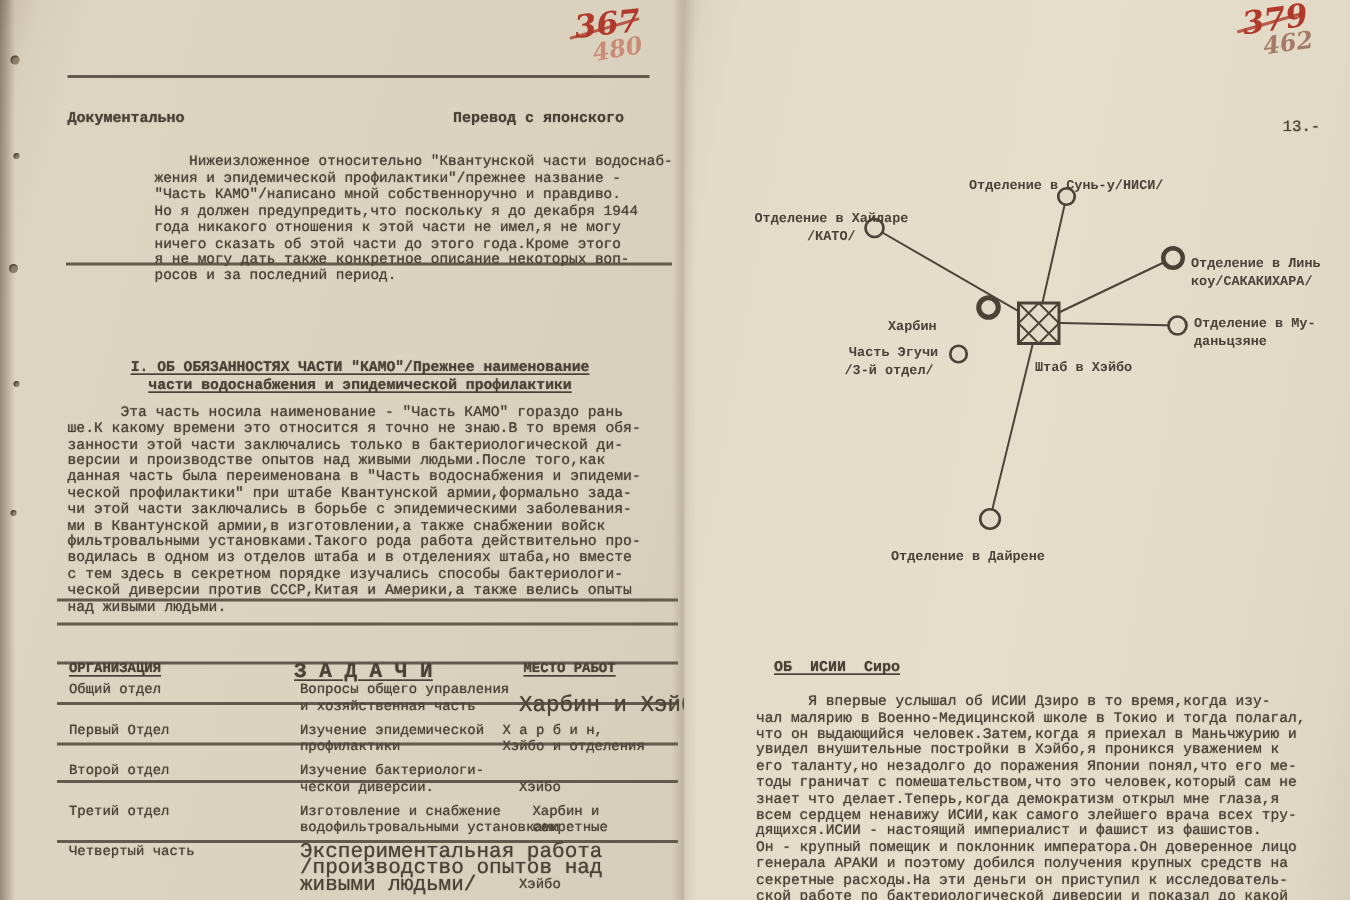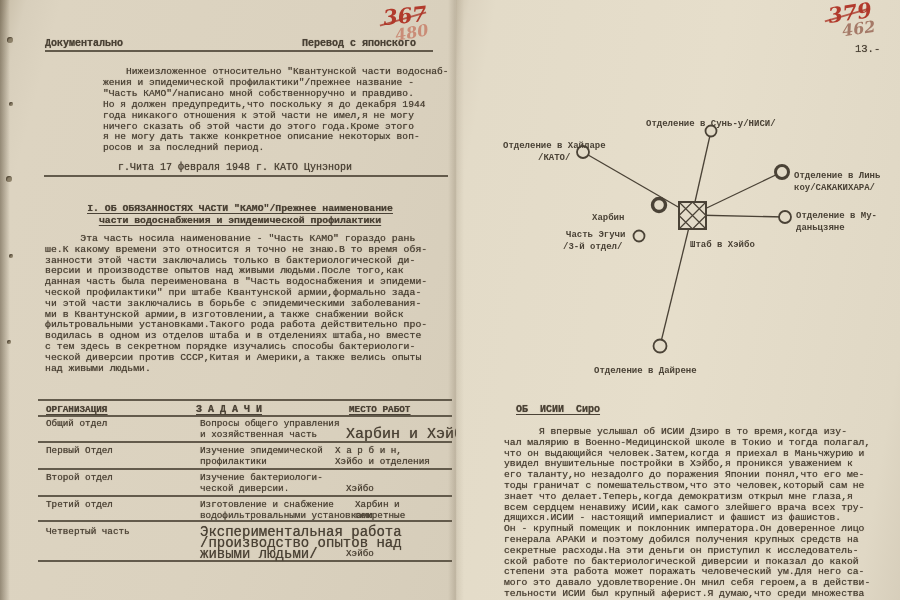--- a/index.html
+++ b/index.html
@@ -6,21 +6,21 @@
   .canvas{position:relative;width:900px;height:600px;overflow:hidden;background:#cfc6b2;
     font-family:"Liberation Mono","DejaVu Sans Mono",monospace;}
   .page{position:absolute;top:0;height:600px;}
   .page-left{left:0;width:456px;
     background:linear-gradient(105deg,#b9ae97 0,#cdc3ae 10px,#d8cfbc 26px,#ddd4c1 60px,#dbd2bf 55%,#d6cdba 100%);}
   .page-right{left:456px;width:444px;
     background:linear-gradient(100deg,#cfc5b0 0,#ddd4c1 14px,#e3dbc8 40px,#e6decb 50%,#e0d8c5 92%,#d7cebb 100%);}
   .seam{position:absolute;top:0;left:448px;width:16px;height:600px;
     background:linear-gradient(90deg,rgba(120,106,84,0) 0,rgba(120,106,84,.25) 45%,rgba(120,106,84,.12) 60%,rgba(120,106,84,0) 100%);}
   .t{position:absolute;color:#4a4236;white-space:pre;
-    text-shadow:0 0 .7px rgba(80,66,48,.85);}
+    text-shadow:0 0 .7px rgba(80,66,48,.85);margin-top:36px;}
   .b{font-weight:bold;}
   .u{text-decoration:underline;text-underline-offset:2px;text-decoration-thickness:1px;}
   .ctr{text-align:center;}
   .rule{position:absolute;background:#4e4537;opacity:.85;}
   .folio{position:absolute;font-family:"DejaVu Serif",serif;font-style:italic;font-weight:bold;}
   .strike{position:absolute;height:2px;background:#ac382b;opacity:.8;transform:rotate(-16deg);}
   .hole{position:absolute;width:6px;height:6px;border-radius:50%;
     background:#8d8169;box-shadow:inset 1px 1px 1px rgba(60,50,35,.7);}
   .edgeL{position:absolute;left:0;top:0;width:10px;height:600px;
     background:linear-gradient(90deg,rgba(90,78,58,.55),rgba(90,78,58,0));}
@@ -49,21 +49,20 @@
 
     <div class="t" style="left:103px;top:67px;font-size:9.6px;line-height:10.9px;">    Нижеизложенное относительно "Квантунской части водоснаб-
 жения и эпидемической профилактики"/прежнее название -
 "Часть КАМО"/написано мной собственноручно и правдиво.
 Но я должен предупредить,что поскольку я до декабря 1944
 года никакого отношения к этой части не имел,я не могу
 ничего сказать об этой части до этого года.Кроме этого
 я не могу дать также конкретное описание некоторых воп-
 росов и за последний период.</div>
 
-    <div class="t" style="left:118px;top:162px;font-size:10px;">г.Чита 17 февраля 1948 г. КАТО Цунэнори</div>
     <div class="rule" style="left:44px;top:175px;width:404px;height:1.5px;"></div>
 
     <div class="t b u ctr" style="left:60px;top:203px;width:360px;font-size:9.8px;line-height:12px;">I. ОБ ОБЯЗАННОСТЯХ ЧАСТИ "КАМО"/Прежнее наименование
 части водоснабжения и эпидемической профилактики</div>
 
     <div class="t" style="left:45px;top:234px;font-size:9.8px;line-height:10.8px;">      Эта часть носила наименование - "Часть КАМО" гораздо рань
 ше.К какому времени это относится я точно не знаю.В то время обя-
 занности этой части заключались только в бактериологической ди-
 версии и производстве опытов над живыми людьми.После того,как
 данная часть была переименована в "Часть водоснабжения и эпидеми-
@@ -73,21 +72,21 @@
 фильтровальными установками.Такого рода работа действительно про-
 водилась в одном из отделов штаба и в отделениях штаба,но вместе
 с тем здесь в секретном порядке изучались способы бактериологи-
 ческой диверсии против СССР,Китая и Америки,а также велись опыты
 над живыми людьми.</div>
 
 
     <div>
       <div class="rule" style="left:38px;top:399px;width:414px;height:2px;"></div>
       <div class="t b u" style="left:46px;top:404px;font-size:9.3px;">ОРГАНИЗАЦИЯ</div>
-      <div class="t b u" style="left:196px;top:404px;font-size:10px;">З А Д А Ч И</div>
+      <div class="t b u" style="left:196px;top:404px;font-size:14px;">З А Д А Ч И</div>
       <div class="t b u" style="left:349px;top:404px;font-size:9.3px;">МЕСТО РАБОТ</div>
       <div class="rule" style="left:38px;top:415px;width:414px;height:2px;"></div>
 
       <div>
         <div class="t" style="left:46px;top:419px;font-size:9.3px;line-height:10.8px;">Общий отдел</div>
         <div class="t" style="left:200px;top:419px;font-size:9.3px;line-height:10.8px;">Вопросы общего управления
 и хозяйственная часть</div>
         <div class="t" style="left:346px;top:419px;font-size:15px;line-height:10.8px;font-family:Liberation Mono, monospace;">
 Харбин и Хэйбо</div>
       </div>

